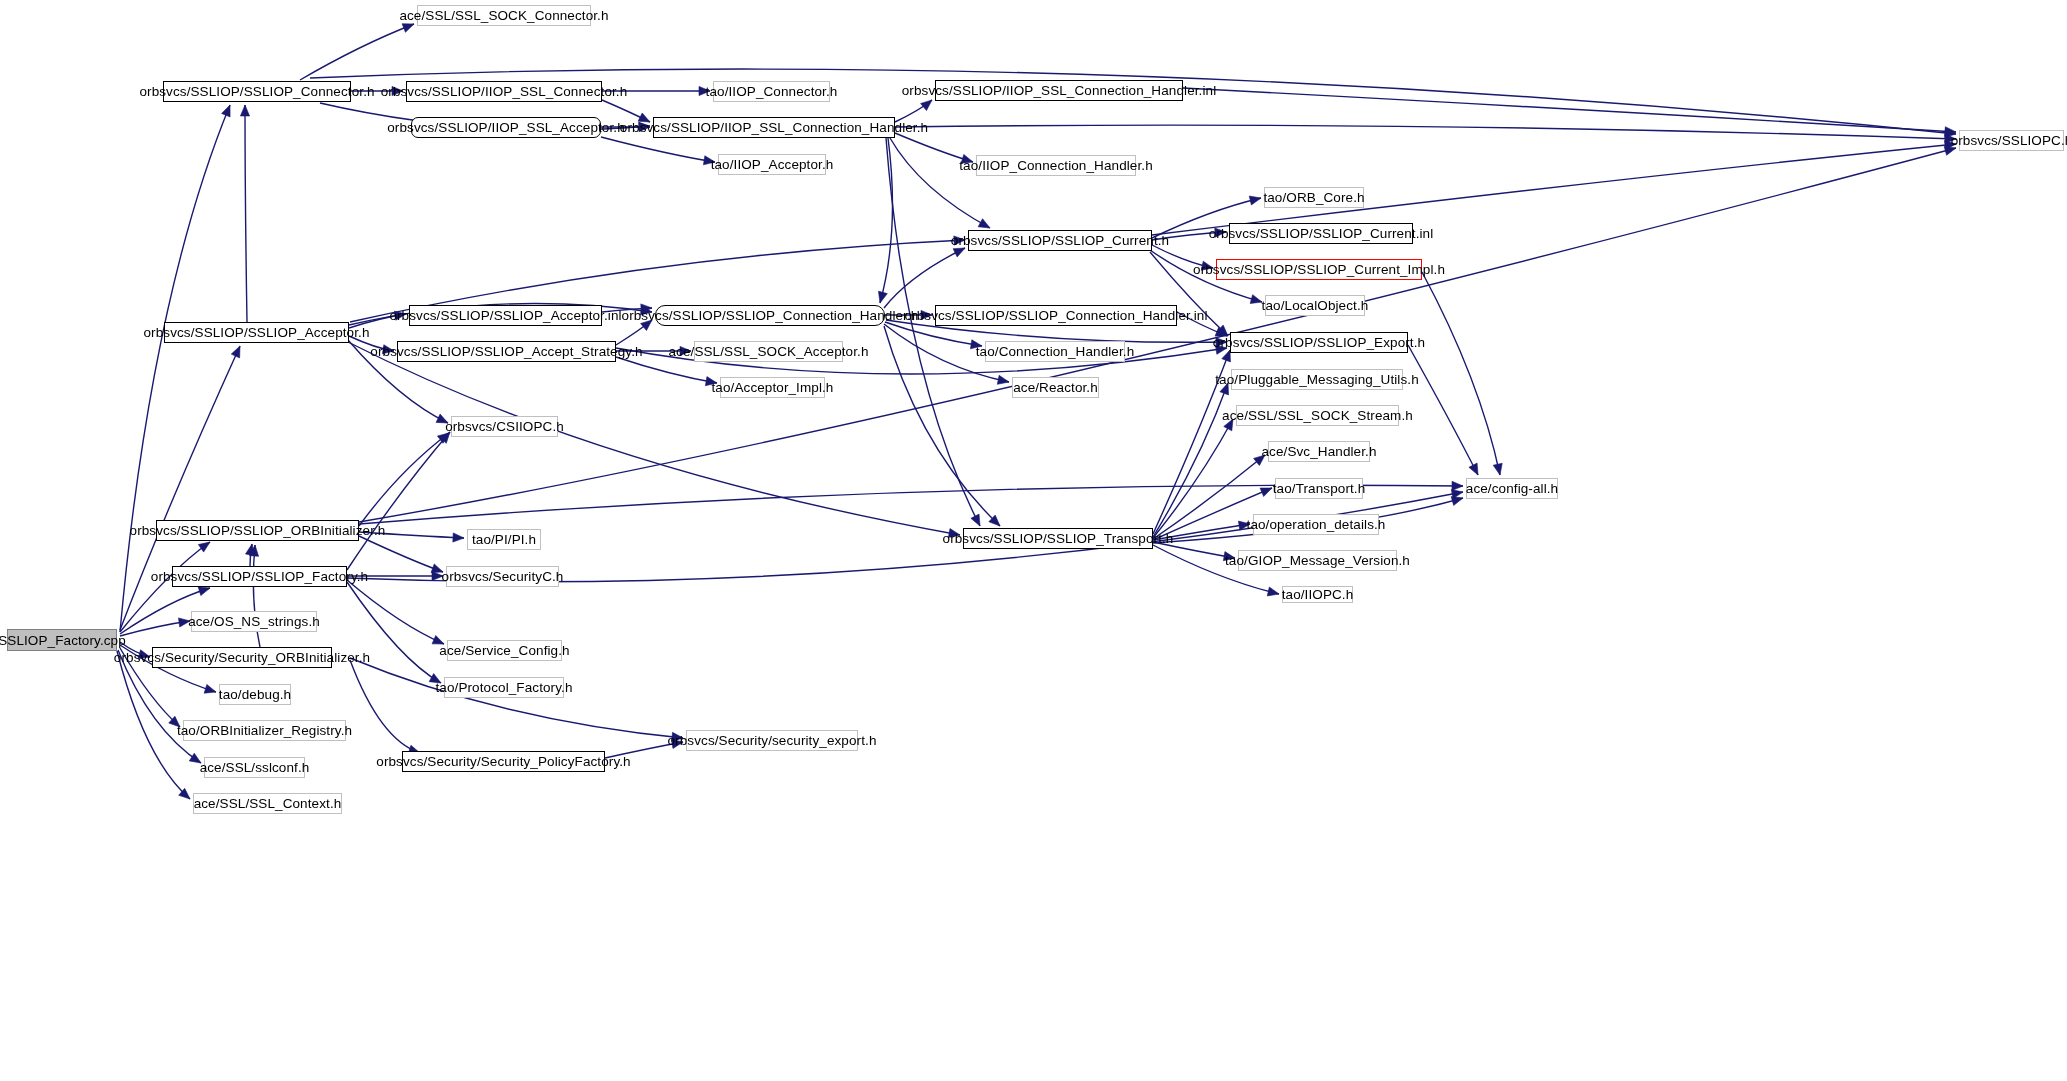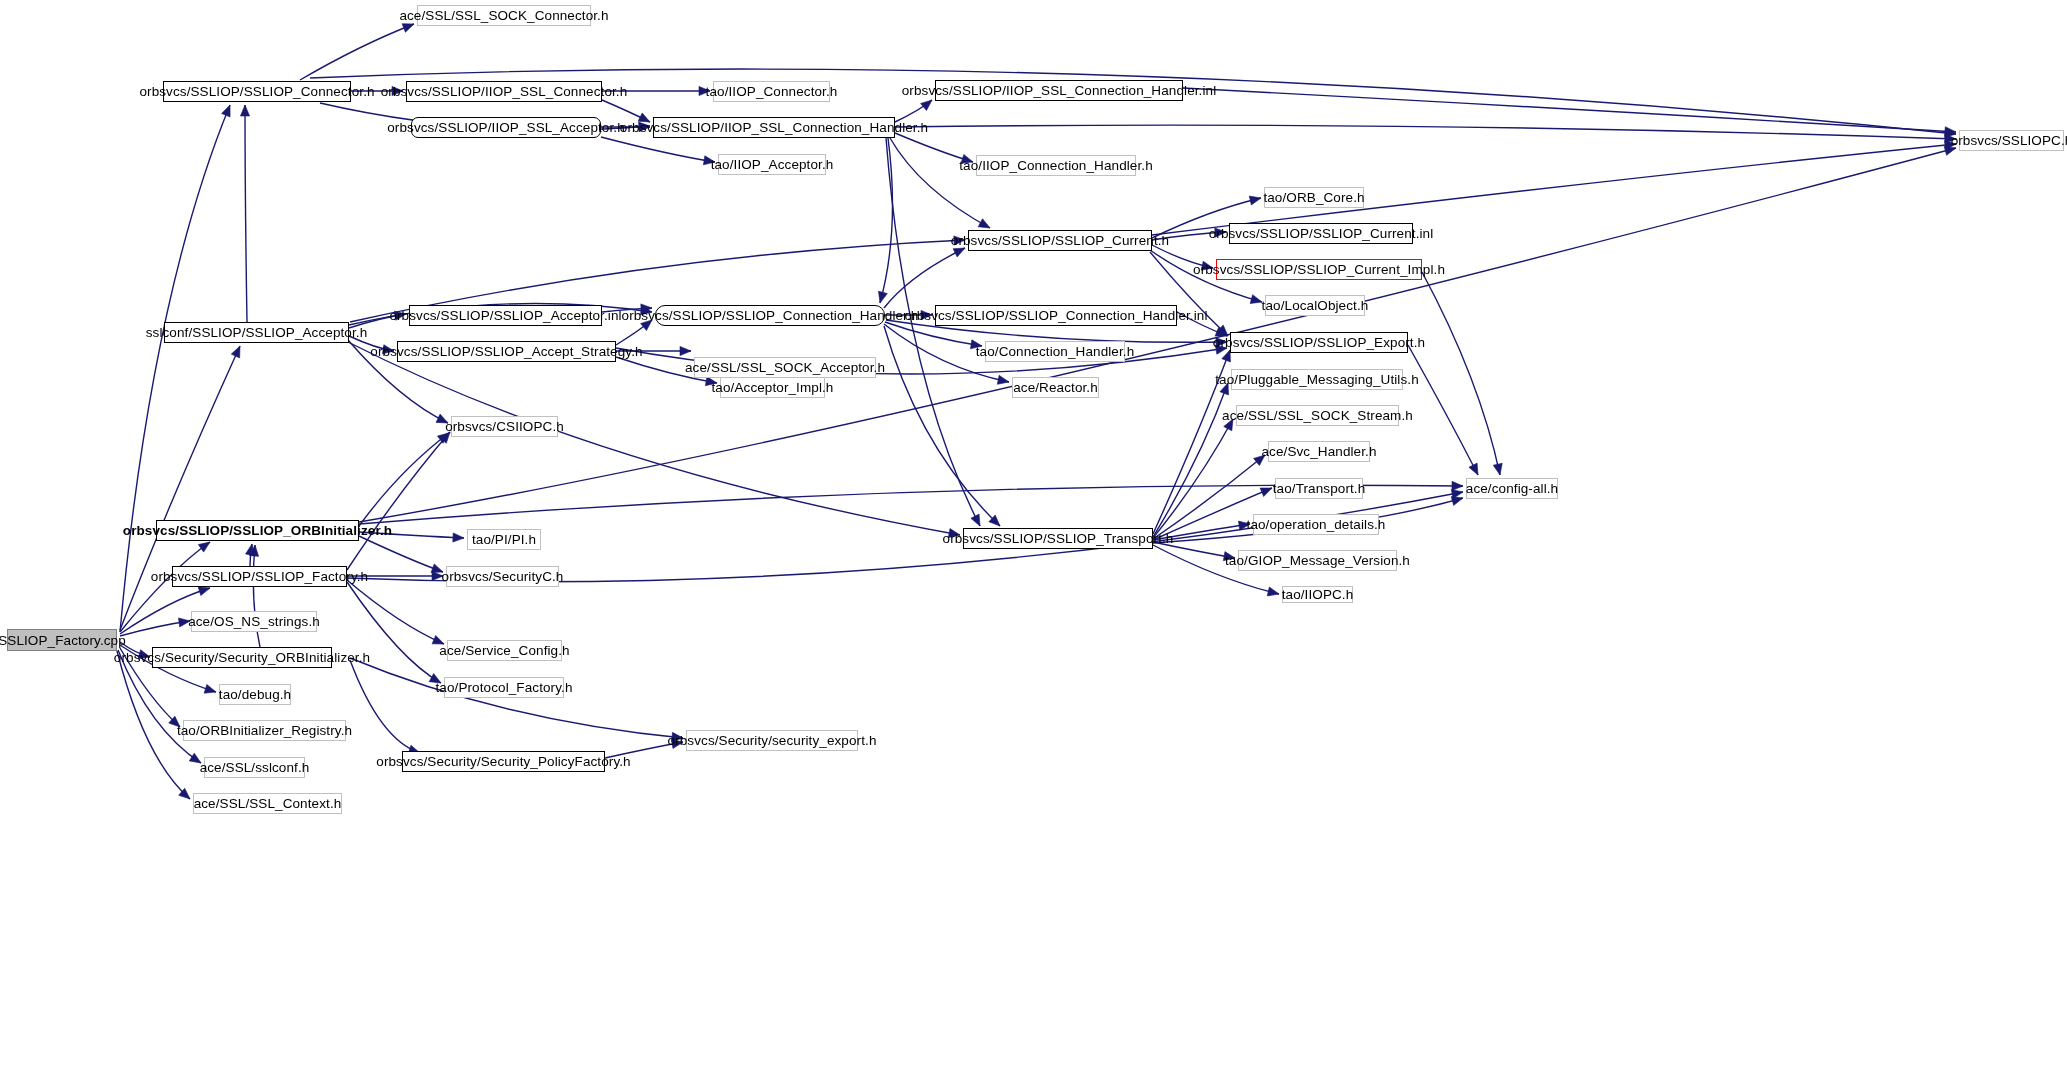--- a/index.html
+++ b/index.html
@@ -426,29 +426,29 @@
     <div class="node-box kind-expandable" style="left: 409px; top: 305px; width: 193px; height: 21px;">
       <span class="node-label">orbsvcs/SSLIOP/SSLIOP_Acceptor.inl</span>
     </div>
     <div class="node-box kind-expandable" style="left: 655px; top: 305px; width: 230px; height: 21px; border-radius: 10px;">
       <span class="node-label">orbsvcs/SSLIOP/SSLIOP_Connection_Handler.h</span>
     </div>
     <div class="node-box kind-expandable" style="left: 935px; top: 305px; width: 242px; height: 21px;">
       <span class="node-label">orbsvcs/SSLIOP/SSLIOP_Connection_Handler.inl</span>
     </div>
     <div class="node-box kind-expandable" style="left: 164px; top: 322px; width: 185px; height: 21px;">
-      <span class="node-label">sslconf/SSLIOP/SSLIOP_Acceptor.h</span>
+      <span class="node-label">orbsvcs/SSLIOP/SSLIOP_Acceptor.h</span>
     </div>
     <div class="node-box kind-expandable" style="left: 1230px; top: 332px; width: 178px; height: 21px;">
       <span class="node-label">orbsvcs/SSLIOP/SSLIOP_Export.h</span>
     </div>
     <div class="node-box kind-expandable" style="left: 397px; top: 341px; width: 219px; height: 21px;">
       <span class="node-label">orbsvcs/SSLIOP/SSLIOP_Accept_Strategy.h</span>
     </div>
-    <div class="node-box kind-leaf" style="left: 694px; top: 341px; width: 182px; height: 21px; margin-top: 16px;">
+    <div class="node-box kind-leaf" style="left: 694px; top: 341px; width: 149px; height: 21px;">
       <span class="node-label">ace/SSL/SSL_SOCK_Acceptor.h</span>
     </div>
     <div class="node-box kind-leaf" style="left: 985px; top: 341px; width: 140px; height: 21px;">
       <span class="node-label">tao/Connection_Handler.h</span>
     </div>
     <div class="node-box kind-leaf" style="left: 1231px; top: 369px; width: 172px; height: 21px;">
       <span class="node-label">tao/Pluggable_Messaging_Utils.h</span>
     </div>
     <div class="node-box kind-leaf" style="left: 720px; top: 377px; width: 105px; height: 21px;">
       <span class="node-label">tao/Acceptor_Impl.h</span>
@@ -467,21 +467,21 @@
     </div>
     <div class="node-box kind-leaf" style="left: 1275px; top: 478px; width: 88px; height: 21px;">
       <span class="node-label">tao/Transport.h</span>
     </div>
     <div class="node-box kind-leaf" style="left: 1466px; top: 478px; width: 92px; height: 21px;">
       <span class="node-label">ace/config-all.h</span>
     </div>
     <div class="node-box kind-leaf" style="left: 1253px; top: 514px; width: 126px; height: 21px;">
       <span class="node-label">tao/operation_details.h</span>
     </div>
-    <div class="node-box kind-expandable" style="left: 156px; top: 520px; width: 203px; height: 21px; font-weight: bold;">
+    <div class="node-box kind-expandable" style="left: 156px; top: 520px; width: 203px; height: 21px;">
       <span class="node-label">orbsvcs/SSLIOP/SSLIOP_ORBInitializer.h</span>
     </div>
     <div class="node-box kind-expandable" style="left: 963px; top: 528px; width: 190px; height: 21px;">
       <span class="node-label">orbsvcs/SSLIOP/SSLIOP_Transport.h</span>
     </div>
     <div class="node-box kind-leaf" style="left: 467px; top: 529px; width: 74px; height: 21px;">
       <span class="node-label">tao/PI/PI.h</span>
     </div>
     <div class="node-box kind-leaf" style="left: 1238px; top: 550px; width: 159px; height: 21px;">
       <span class="node-label">tao/GIOP_Message_Version.h</span>

